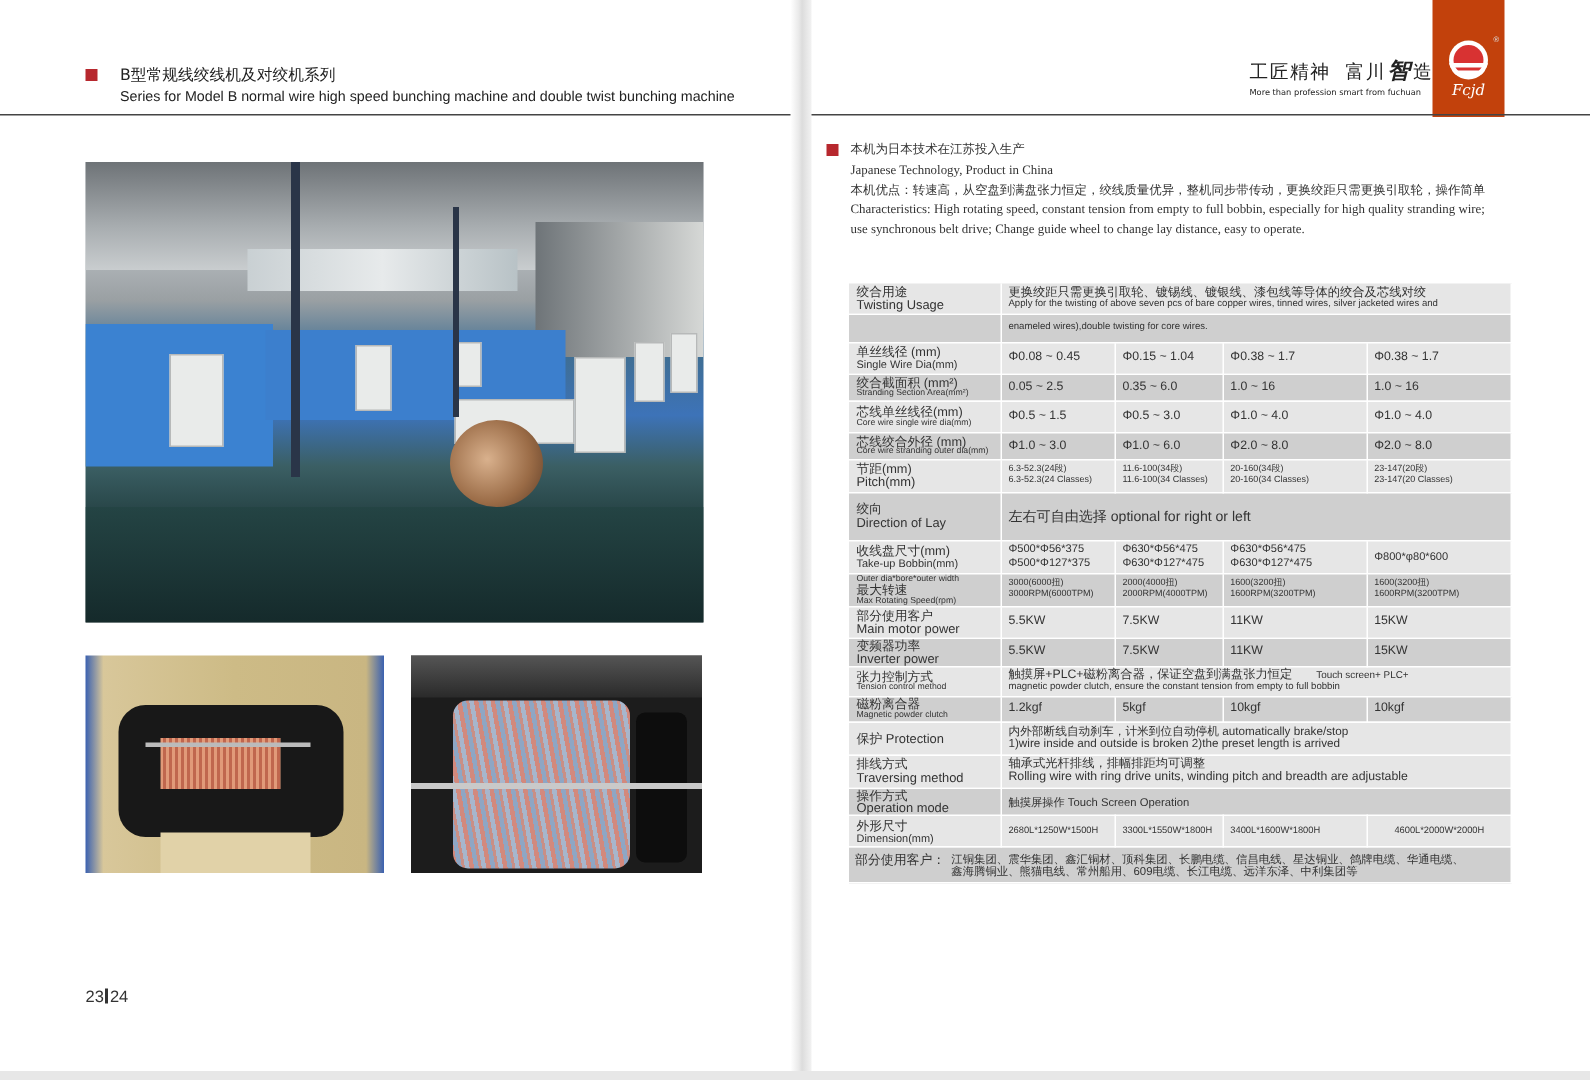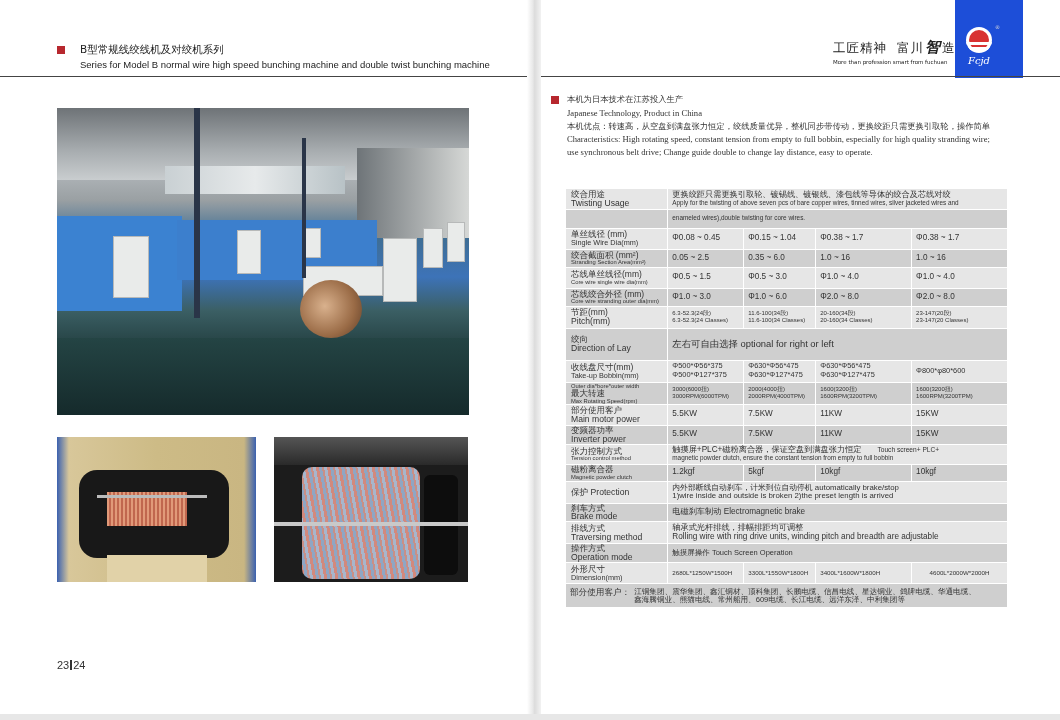--- a/index.html
+++ b/index.html
@@ -13,21 +13,21 @@
 .lh-bullet{position:absolute;left:57px;top:46px;width:8px;height:8px;background:#b7282e}
 .lh-cn{position:absolute;left:80px;top:43px;font-size:10.5px;color:#222;white-space:nowrap}
 .lh-en{position:absolute;left:80px;top:59px;font-size:9.5px;color:#222;white-space:nowrap;font-family:"Liberation Sans",sans-serif}
 .lh-rule{position:absolute;left:0;top:76px;width:527px;height:1px;background:#444}
 
 
 .rh-rule{position:absolute;left:541px;top:76px;width:519px;height:1px;background:#444}
 .rh-slogan{position:absolute;left:833px;top:38px;font-size:12.5px;color:#222;white-space:nowrap;letter-spacing:1px}
 .rh-slogan b{font-size:15px;font-weight:bold;font-style:italic;margin:0 1px}
 .rh-sub{position:absolute;left:833px;top:59px;font-size:5.5px;color:#222;white-space:nowrap}
-.logo-box{position:absolute;left:955px;top:0;width:68px;height:78px;background:#1d4ed8}
+.logo-box{position:absolute;left:955px;top:0;width:48px;height:78px;background:#c2410c}
 .logo-circle{position:absolute;left:11px;top:27px;width:26px;height:26px;border-radius:50%;background:#fff;overflow:hidden}
 .logo-sun{position:absolute;left:3px;top:3px;width:20px;height:20px;border-radius:50%;background:#d83232}
 .logo-wave{position:absolute;left:0;width:26px;height:3px;background:#fff}
 .logo-text{position:absolute;left:0;top:55px;width:48px;text-align:center;color:#fff;font-family:"DejaVu Serif",serif;font-style:italic;font-size:10px}
 .logo-reg{position:absolute;left:40px;top:24px;color:#ddd;font-size:5px}
 
 
 .photo{position:absolute;overflow:hidden}
 .photo-main{left:57px;top:108px;width:412px;height:307px;background:linear-gradient(180deg,#8f959b 0%,#b7bcc0 18%,#9aa0a3 30%,#3f6e93 42%,#3d73b8 55%,#3b5f64 66%,#1f3a3b 80%,#142728 100%)}
 .pm-roof{position:absolute;left:0;top:0;width:412px;height:72px;background:linear-gradient(180deg,#6e7377,#a8adb0 60%,#c9cdcf)}
@@ -143,21 +143,21 @@
     <div class="logo-reg">®</div>
     <div class="logo-text">Fcjd</div>
   </div>
   <div class="rh-rule"></div>
 
   <div class="ri-bullet"></div>
   <div class="ri-line" style="top:94px">本机为日本技术在江苏投入生产</div>
   <div class="ri-line ri-en" style="top:108px">Japanese Technology, Product in China</div>
   <div class="ri-line" style="top:121px">本机优点：转速高，从空盘到满盘张力恒定，绞线质量优异，整机同步带传动，更换绞距只需更换引取轮，操作简单</div>
   <div class="ri-line ri-en" style="top:134px">Characteristics: High rotating speed, constant tension from empty to full bobbin, especially for high quality stranding wire;</div>
-  <div class="ri-line ri-en" style="top:147px">use synchronous belt drive; Change guide double to change lay distance, easy to operate.</div>
+  <div class="ri-line ri-en" style="top:147px">use synchronous belt drive; Change guide wheel to change lay distance, easy to operate.</div>
 
   <table class="spec">
     <colgroup>
         <col style="width:102px">
         <col style="width:76px">
         <col style="width:72px">
         <col style="width:96px">
         <col style="width:96px">
       </colgroup>
     <tbody>
@@ -332,29 +332,20 @@
     </tr>
     <tr class="lt" style="height:22px">
       <td class="lab">
             <span class="en big">保护  Protection</span>
           </td>
       <td colspan="4" class="wide">
             <span class="l1" style="font-size:7.8px">内外部断线自动刹车，计米到位自动停机     automatically brake/stop</span>
             <span class="l1" style="font-size:7.8px">1)wire inside and outside is broken     2)the preset length is arrived</span>
           </td>
     </tr>
-    <tr class="dk" style="height:17px">
-      <td class="lab">
-            <span class="cn">刹车方式</span>
-            <span class="en big">Brake mode</span>
-          </td>
-      <td colspan="4" class="wide">
-            <span class="l1">电磁刹车制动   Electromagnetic brake</span>
-          </td>
-    </tr>
     <tr class="lt" style="height:22px">
       <td class="lab">
             <span class="cn">排线方式</span>
             <span class="en big">Traversing method</span>
           </td>
       <td colspan="4" class="wide">
             <span class="l1">轴承式光杆排线，排幅排距均可调整</span>
             <span class="l1">Rolling wire with ring drive units, winding pitch and breadth are adjustable</span>
           </td>
     </tr>

